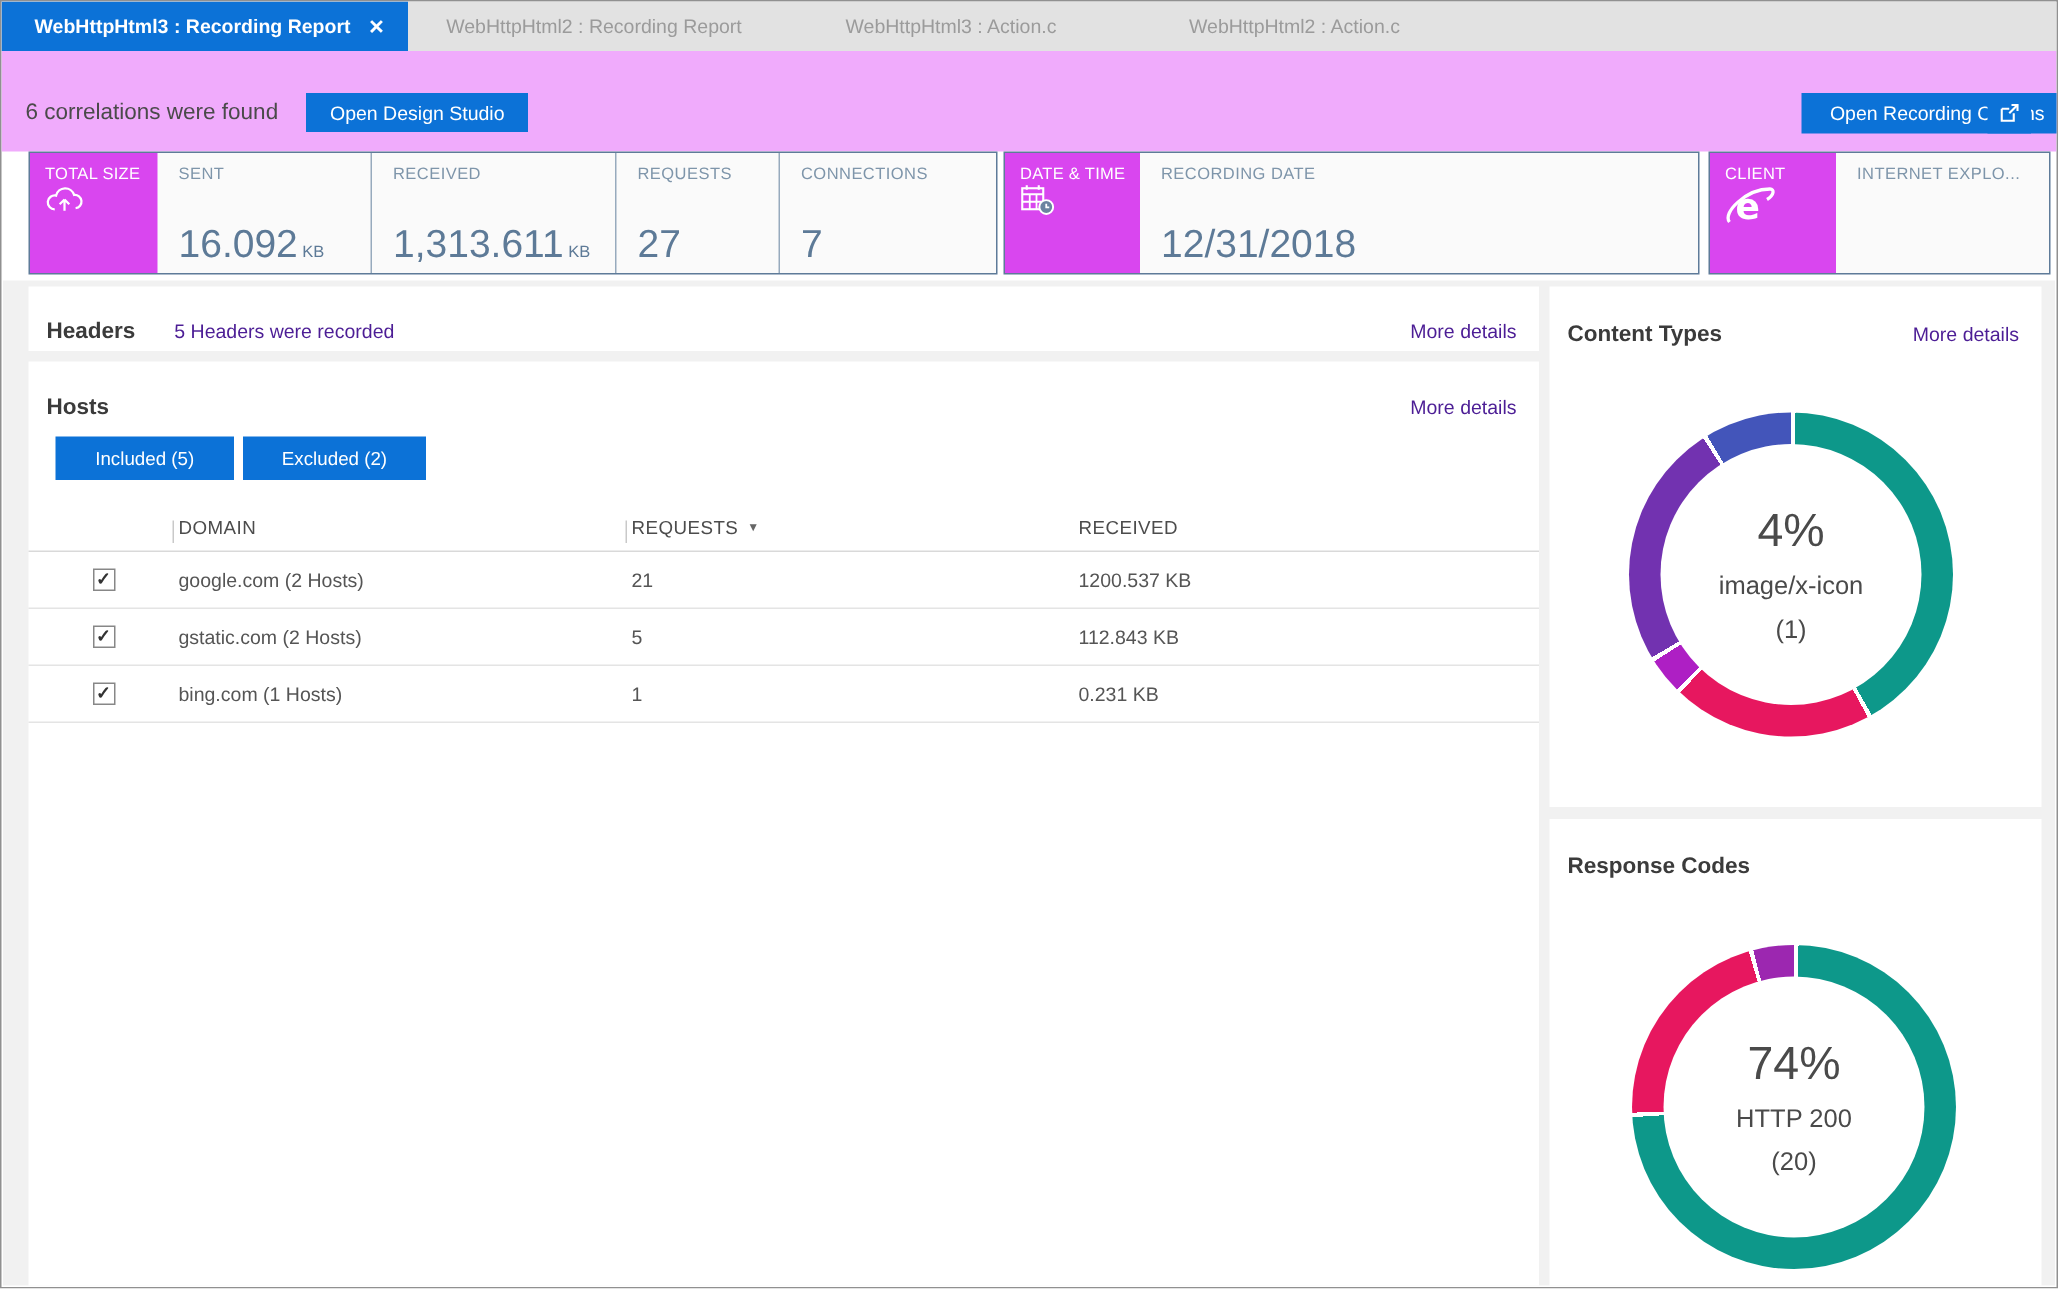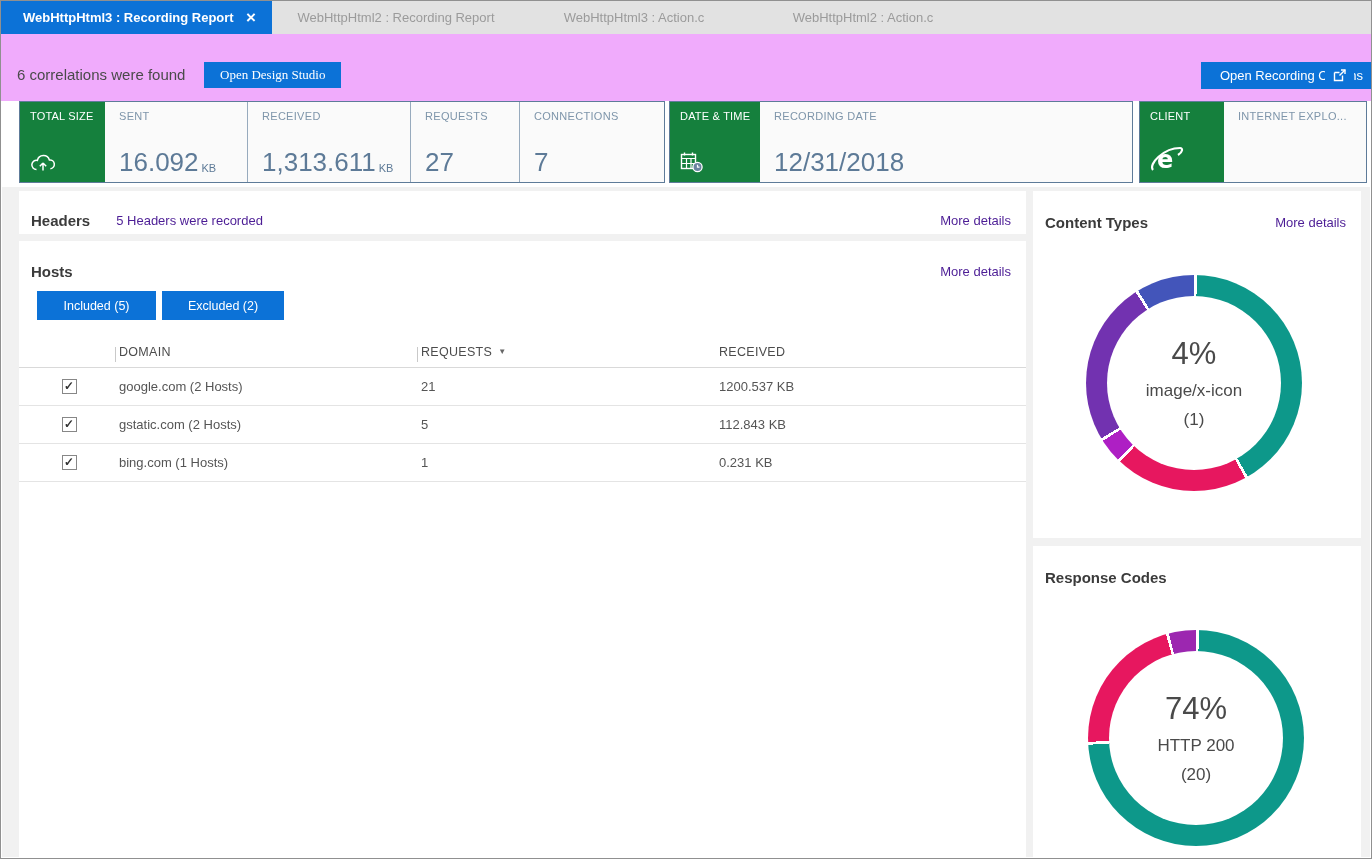--- a/index.html
+++ b/index.html
@@ -11,30 +11,30 @@
   .tabbar { position:absolute; top:0; left:0; right:0; height:33px; background:#e2e2e2; display:flex; }
   .tab { height:33px; display:flex; align-items:center; justify-content:center; font-size:13px; color:#9b9b9b; white-space:nowrap; cursor:default; }
   .tab.active { background:#0c72d7; color:#fff; width:271px; justify-content:space-between; padding:0 12px 0 22px;font-weight:bold; }
   .tab.w2 { width:248px; } .tab.w3 { width:228px; } .tab.w4 { width:230px; }
   .tab-close { color:#fff; font-size:17px; line-height:1; padding:0 4px; }
 
   
   .toolbar { position:absolute; top:33px; left:0; right:0; height:67px; background:#f0abfc; }
   .corr-text { position:absolute; left:16px; top:32px; font-size:15px; color:#4a4a4a; }
   .btn { background:#0c72d7; color:#fff; font-size:13px; border:none; display:flex; align-items:center; justify-content:center; cursor:pointer; }
-  .btn-design { position:absolute; left:203px; top:28px; height:26px; padding:12px 16px;font-family:Liberation Serif, serif; }
+  .btn-design { position:absolute; left:203px; top:28px; height:26px; padding:12px 16px; }
   .btn-recopts { position:absolute; left:1200px; top:28px; width:181px; height:27px; }
   .btn-ext { position:absolute; left:1324px; top:28px; width:29px; height:27px; }
 
   
   .card { position:absolute; top:100px; height:82px; background:#fafafa; border:1px solid #5e7b99; display:flex; }
   .card1 { left:18px; width:646px; }
   .card2 { left:668px; width:464px; }
   .card3 { left:1138px; width:228px; }
-  .card-head { background:#15803d; color:#fff; display:flex; flex-direction:column; justify-content:space-between; padding:8px 6px 8px 10px; flex-shrink:0; }
+  .card-head { background:#d946ef; color:#fff; display:flex; flex-direction:column; justify-content:flex-start; padding:8px 6px 8px 10px; flex-shrink:0; }
   .card1 .card-head { width:85px; } .card2 .card-head { width:90px; } .card3 .card-head { width:84px; }
   .card-head .t { font-size:11px; letter-spacing:.2px; white-space:nowrap; }
   .card-body { flex:1; display:flex; min-width:0; }
   .metric { padding:8px 4px 7px 14px; display:flex; flex-direction:column; justify-content:space-between; border-left:1px solid #97aabd; min-width:0; }
   .metric.first { border-left:none; }
   .metric .lbl { font-size:11px; color:#7e95aa; letter-spacing:.3px; white-space:nowrap; overflow:hidden; text-overflow:ellipsis; }
   .metric .val { font-size:26px; color:#5d7a97; display:flex; align-items:flex-end; line-height:1; white-space:nowrap; }
   .metric .unit { font-size:11px; margin-left:3px; margin-bottom:1px; }
   .m-w1 { width:142px; } .m-w2 { width:163px; } .m-w3 { width:109px; } .m-fl { flex:1; }
   .m-d1 { width:192px; }

